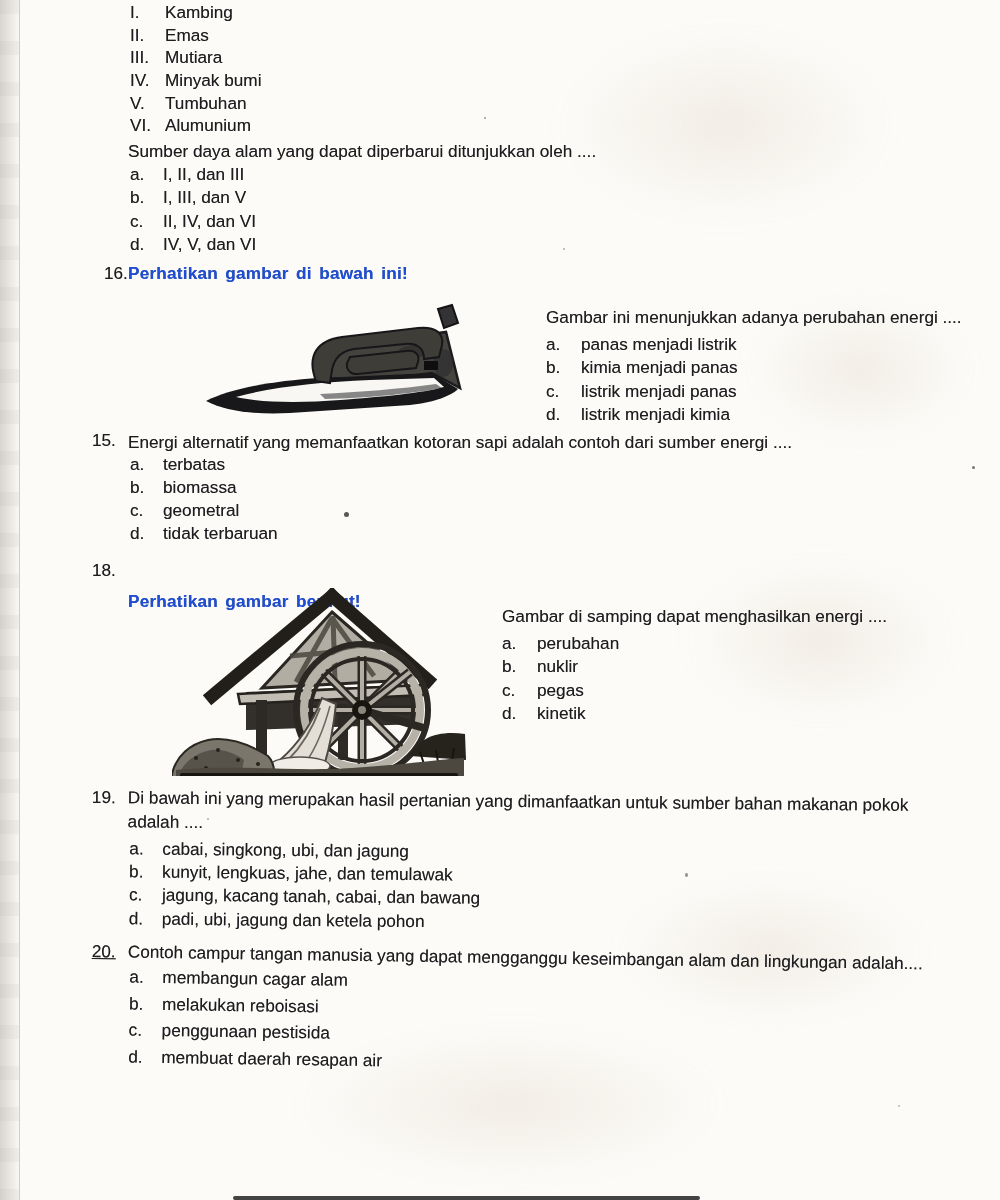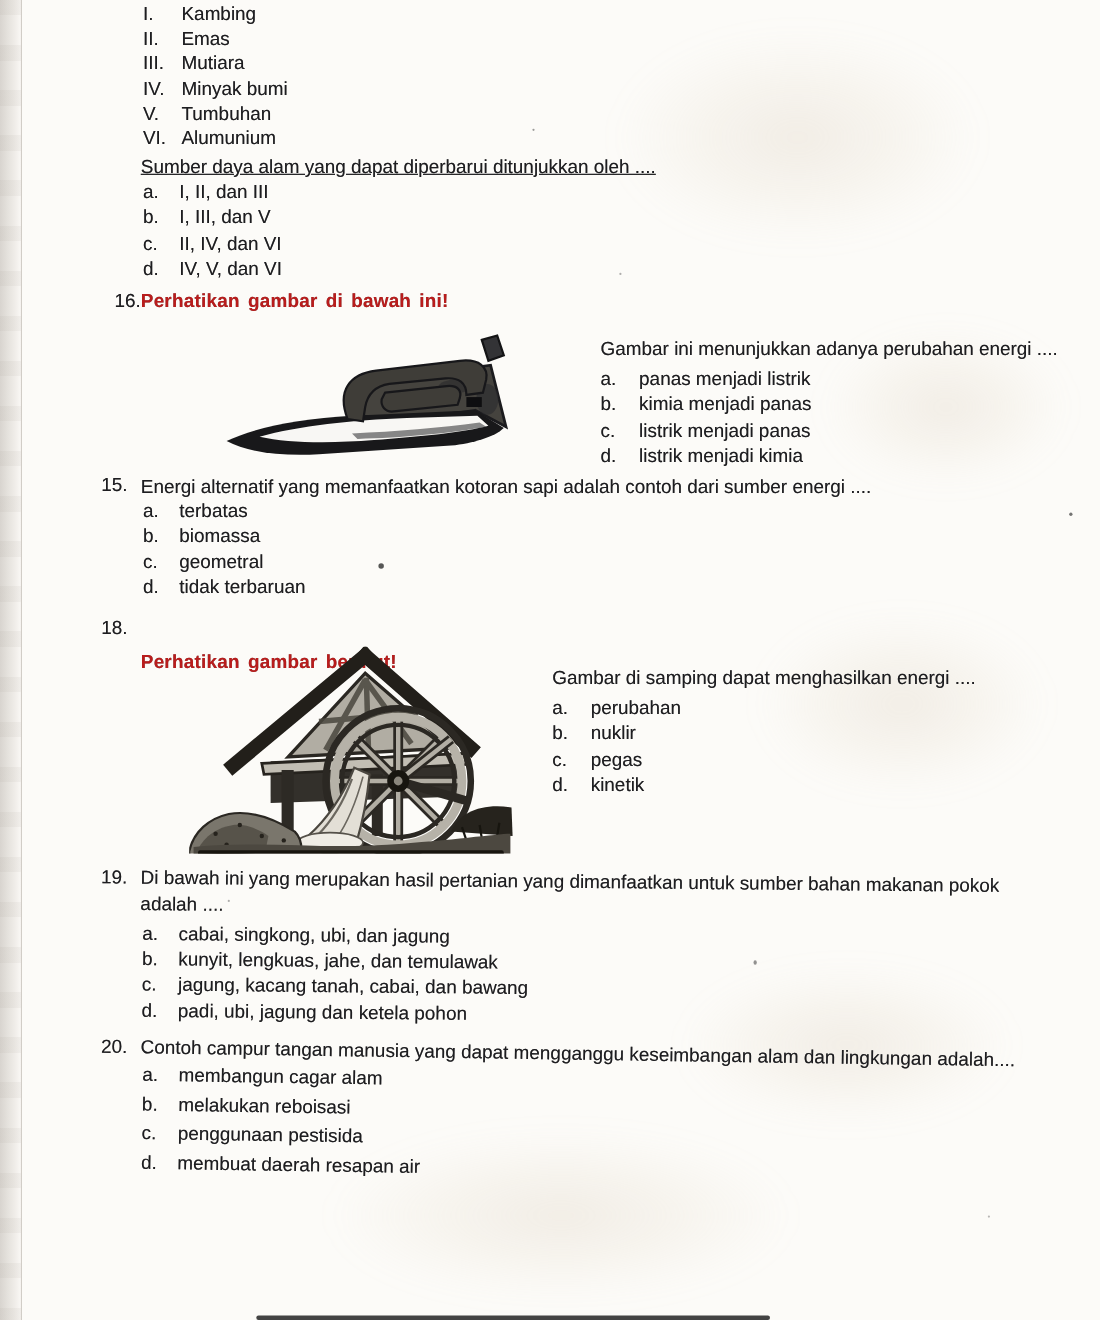--- a/index.html
+++ b/index.html
@@ -4,21 +4,21 @@
 <style>
   html,body{margin:0;padding:0;background:#ffffff;}
   .page{
     position:relative;width:1000px;height:1200px;overflow:hidden;
     background:#fcfbf8;
     font-family:"Liberation Sans","DejaVu Sans",sans-serif;
     color:#1d1d20;
   }
   .abs{position:absolute;}
   .txt{font-size:17.2px;line-height:22px;text-shadow:0 0 .5px rgba(25,25,25,.55);white-space:nowrap;}
-  .bold{font-weight:700;word-spacing:2.5px;letter-spacing:.2px;color:#b91c1c;}
+  .bold{font-weight:700;word-spacing:2.5px;letter-spacing:.2px;color:#1d4ed8;}
   .listrow{display:flex;height:22.7px;}
   .ln{width:35px;flex:none;}
   .optrow{display:flex;height:23.4px;}
   .ol{width:33px;flex:none;}
   .rcol .ol{width:35px;}
   .rcol .stem{margin-bottom:5px;}
   .q17opts .optrow{height:22.9px;}
   .q19 .optrow{height:23.2px;}
   .q20 .optrow{height:26.6px;}
   .q19{transform:rotate(.55deg);transform-origin:0 0;}
@@ -79,21 +79,21 @@
     <div class="listrow txt">
       <span class="ln">V.</span>
       <span>Tumbuhan</span>
     </div>
     <div class="listrow txt">
       <span class="ln">VI.</span>
       <span>Alumunium</span>
     </div>
   </div>
 
-  <div class="abs txt" style="left:128px;top:140px;text-decoration:underline;">Sumber daya alam yang dapat diperbarui ditunjukkan oleh ....</div>
+  <div class="abs txt" style="left:128px;top:140px;">Sumber daya alam yang dapat diperbarui ditunjukkan oleh ....</div>
 
   <div class="abs" style="left:130px;top:163px;">
     <div class="optrow txt">
       <span class="ol">a.</span>
       <span>I, II, dan III</span>
     </div>
     <div class="optrow txt">
       <span class="ol">b.</span>
       <span>I, III, dan V</span>
     </div>
@@ -285,21 +285,21 @@
         <span>jagung, kacang tanah, cabai, dan bawang</span>
       </div>
       <div class="optrow txt">
         <span class="ol">d.</span>
         <span>padi, ubi, jagung dan ketela pohon</span>
       </div>
     </div>
   </div>
 
   <div class="abs q20" style="left:92px;top:940px;width:890px;">
-    <div class="abs txt" style="left:0;top:0;">20.</div>
+    <div class="abs txt" style="left:0;top:0;text-decoration:underline;">20.</div>
     <div class="abs txt" style="left:36px;top:0;">Contoh campur tangan manusia yang dapat mengganggu keseimbangan alam dan lingkungan adalah....</div>
     <div class="abs" style="left:38px;top:25px;">
       <div class="optrow txt">
         <span class="ol">a.</span>
         <span>membangun cagar alam</span>
       </div>
       <div class="optrow txt">
         <span class="ol">b.</span>
         <span>melakukan reboisasi</span>
       </div>

